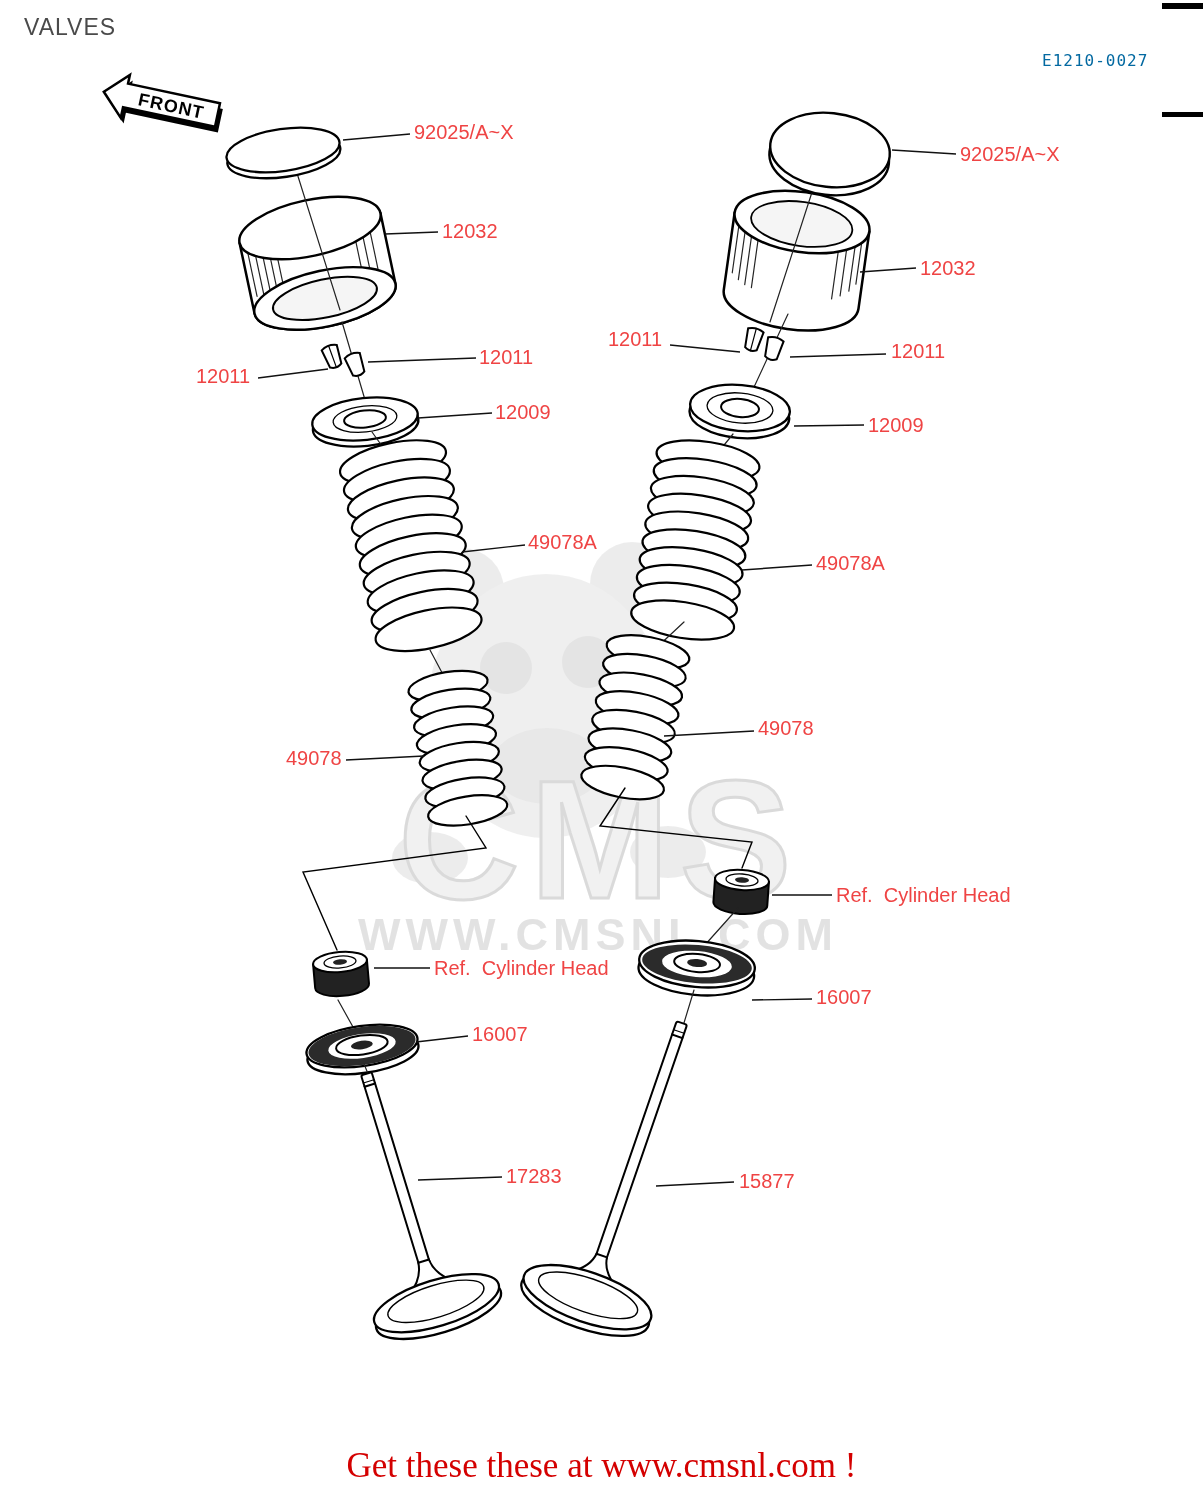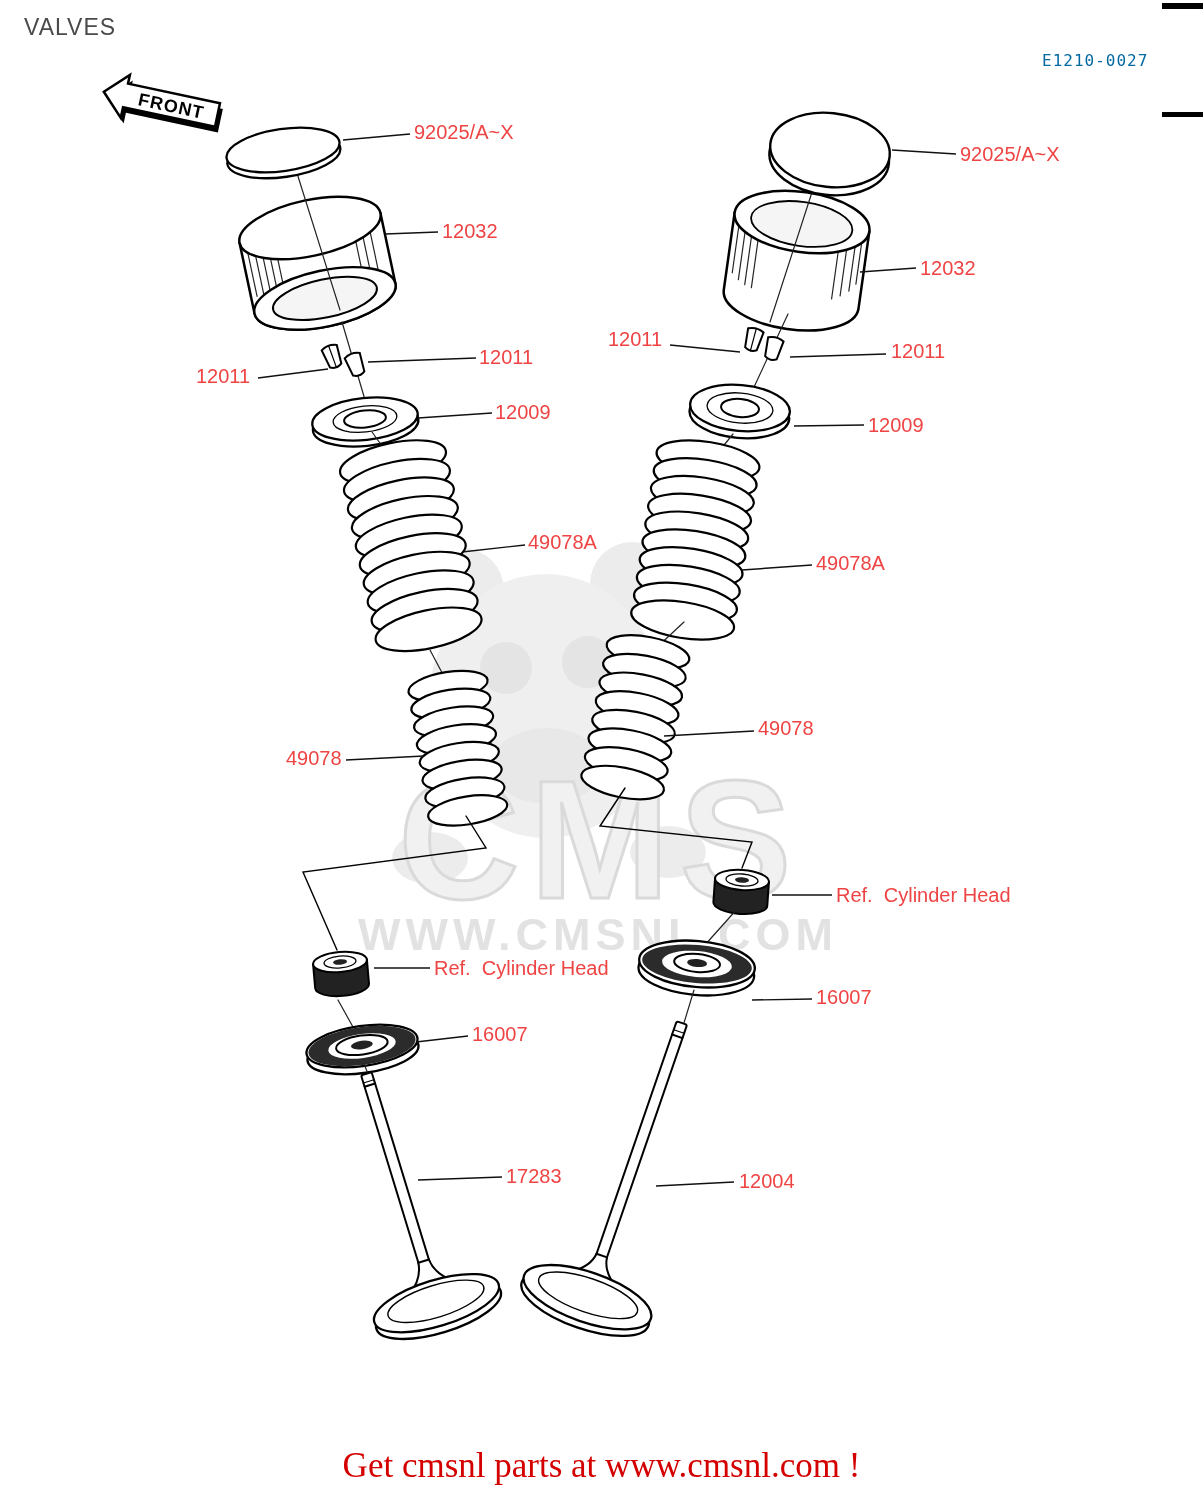--- a/index.html
+++ b/index.html
@@ -283,16 +283,16 @@
 
   <div class="lbl" style="left:960px;top:144px">92025/A~X</div>
   <div class="lbl" style="left:920px;top:258px">12032</div>
   <div class="lbl" style="left:608px;top:329px">12011</div>
   <div class="lbl" style="left:891px;top:341px">12011</div>
   <div class="lbl" style="left:868px;top:415px">12009</div>
   <div class="lbl" style="left:816px;top:553px">49078A</div>
   <div class="lbl" style="left:758px;top:718px">49078</div>
   <div class="lbl" style="left:836px;top:885px">Ref.  Cylinder Head</div>
   <div class="lbl" style="left:816px;top:987px">16007</div>
-  <div class="lbl" style="left:739px;top:1171px">12004</div>
-
-  <div class="footer">Get cmsnl parts at www.cmsnl.com !</div>
+  <div class="lbl" style="left:739px;top:1171px">15877</div>
+
+  <div class="footer">Get these these at www.cmsnl.com !</div>
 </div>
 
 </body></html>

